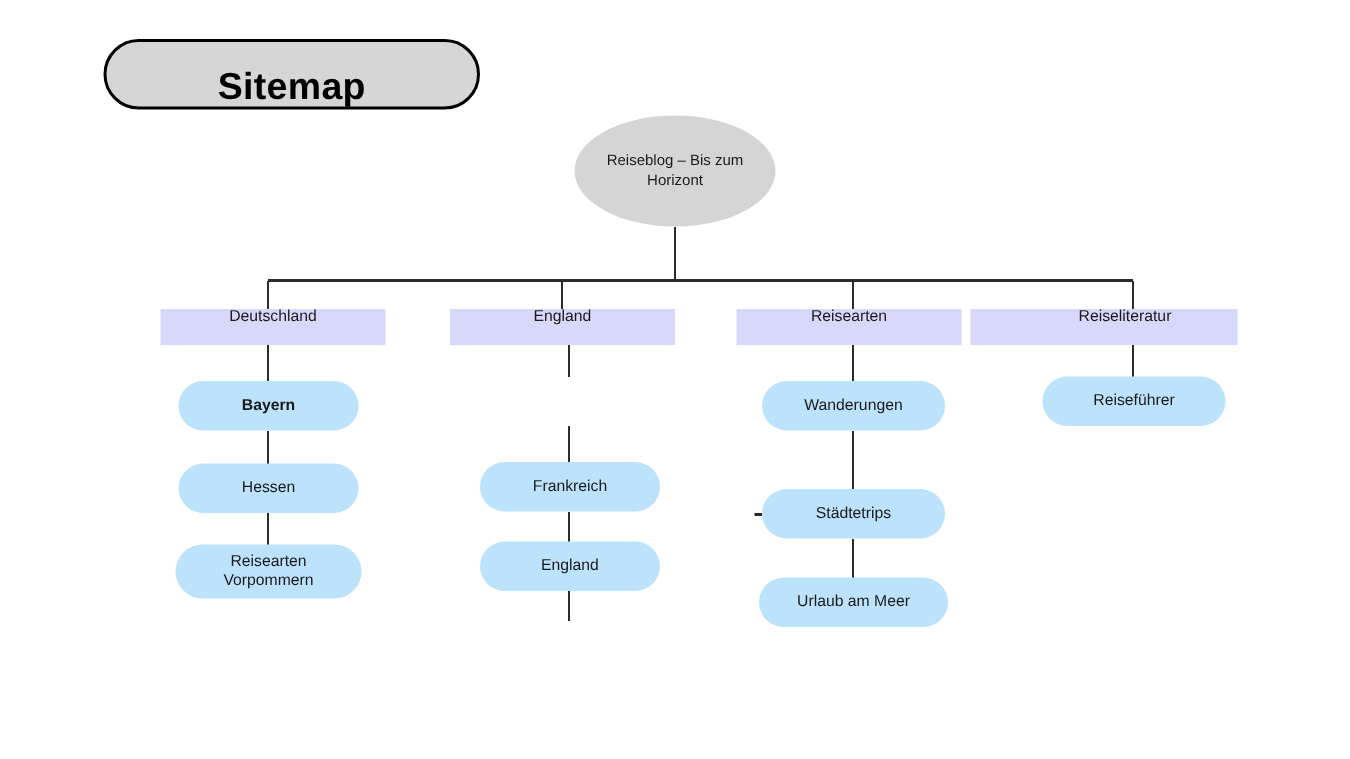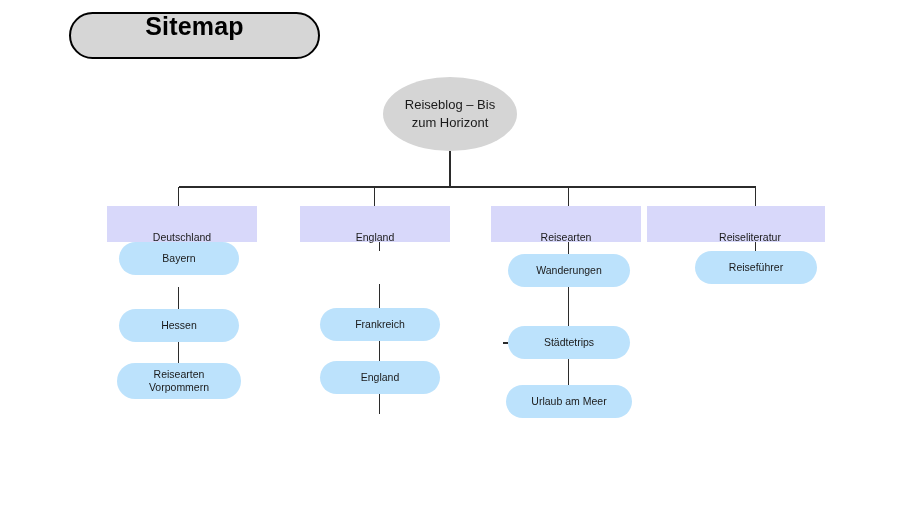--- a/index.html
+++ b/index.html
@@ -16,29 +16,29 @@
     width: 900px;
     height: 506px;
     background: #ffffff;
     overflow: hidden;
   }
 
   
   #title-badge {
     position: absolute;
     left: 69px;
-    top: 12px;
+    top: 26px;
     width: 251px;
     height: 47px;
     box-sizing: border-box;
     background: #d6d6d6;
     border: 2.5px solid #000000;
     border-radius: 24px;
     display: flex;
-    align-items: flex-start;
+    align-items: flex-end;
     justify-content: center;
   }
   #title-badge .title-text {
     font-size: 25px;
     font-weight: 700;
     color: #000000;
     letter-spacing: 0.2px;
     line-height: 1;
   }
 
@@ -50,43 +50,43 @@
     width: 134px;
     height: 74px;
     background: #d5d5d5;
     border-radius: 50%;
     display: flex;
     align-items: center;
     justify-content: center;
     text-align: center;
   }
   #root-node .root-text {
-    font-size: 13px;
+    font-size: 10px;
     color: #1a1a1a;
     line-height: 1.35;
     padding: 0 14px;
   }
 
   
   #connectors {
     position: absolute;
     left: 0;
     top: 0;
     width: 900px;
     height: 506px;
     pointer-events: none;
   }
 
   
   .cat-box {
     position: absolute;
-    height: 36px;
+    height: 24px;
     background: #d8d8fa;
     display: flex;
-    align-items: flex-end;
+    align-items: flex-start;
     justify-content: center;
   }
   .cat-box .cat-label {
     font-size: 10.5px;
     color: #1a1a1a;
     line-height: 1;
   }
 
   
   .pill {
@@ -167,21 +167,21 @@
   </div>
 
   <div class="cat-box" style="left:491px; top:206px; width:150px;">
     <span class="cat-label">Reisearten</span>
   </div>
 
   <div class="cat-box" style="left:647px; top:206px; width:150px;padding-left:28px;">
     <span class="cat-label">Reiseliteratur</span>
   </div>
 
-  <div class="pill" style="left:119px; top:242px; width:120px;">
+  <div class="pill" style="left:119px; top:254px; width:120px;font-weight:bold;">
     <span class="pill-label">Bayern</span>
   </div>
   <div class="pill" style="left:119px; top:309px; width:120px;">
     <span class="pill-label">Hessen</span>
   </div>
   <div class="pill" style="left:117px; top:363px; width:124px; height:36px; border-radius:18px;">
     <span class="pill-label">Reisearten Vorpommern</span>
   </div>
 
   <div class="pill" style="left:320px; top:308px; width:120px;">

